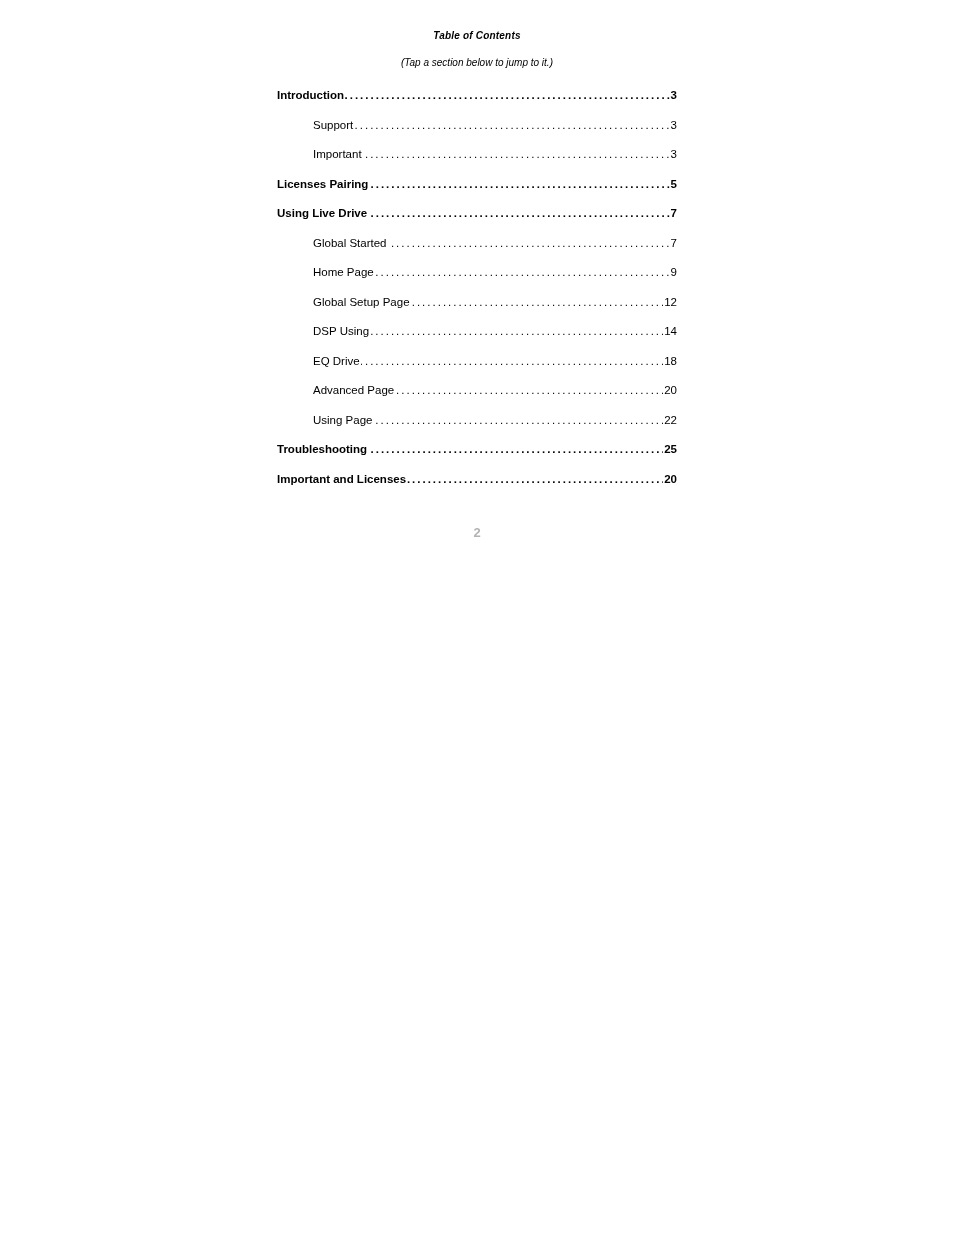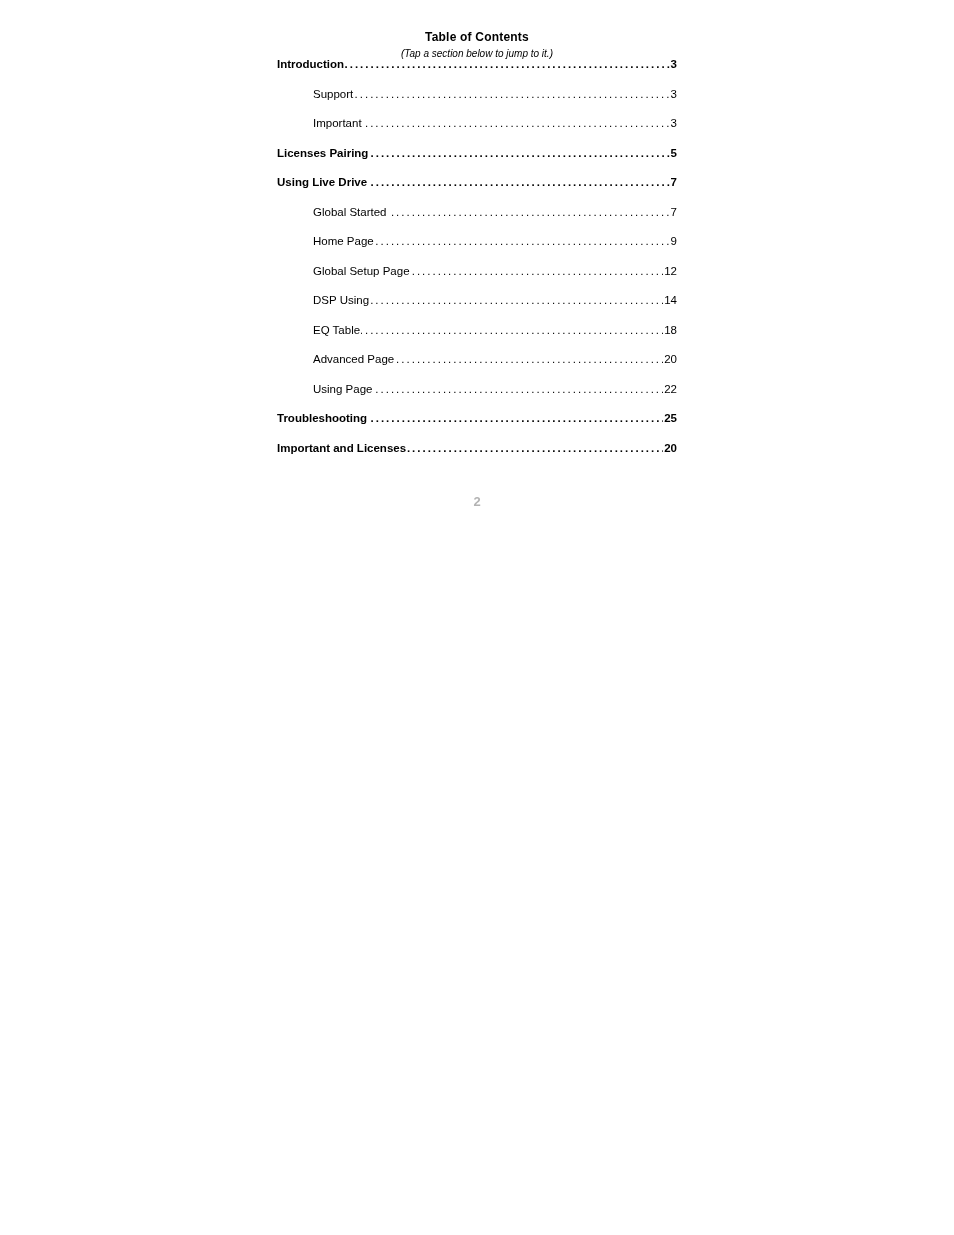--- a/index.html
+++ b/index.html
@@ -10,29 +10,31 @@
       min-height: 1235px;
       padding: 30px 0 0 0;
       color: #000;
     }
     .container {
       width: 400px;
       margin: 0 auto;
     }
     h1 {
       text-align: center;
-      font-size: 12px;
+      font-size: 10px;
       font-weight: 900;
-      margin-bottom: 4px;
+      margin-bottom: 16px;
       letter-spacing: 0.2px;
+      font-style: italic;
     }
     .subtitle {
       text-align: center;
       font-size: 10px;
       font-style: italic;
+      margin-bottom: 22px;
       color: #000;
     }
     .toc {
       list-style: none;
     }
     .toc li {
       position: relative;
       font-size: 11.5px;
       line-height: 1;
       margin-bottom: 18px;
@@ -86,20 +88,20 @@
   <ul class="toc">
       <li class="level-1"><span class="pagenum">3</span><span class="label">Introduction </span></li>
       <li class="level-2"><span class="pagenum">3</span><span class="label">Support </span></li>
       <li class="level-2"><span class="pagenum">3</span><span class="label">Important </span></li>
       <li class="level-1"><span class="pagenum">5</span><span class="label">Licenses Pairing </span></li>
       <li class="level-1"><span class="pagenum">7</span><span class="label">Using Live Drive </span></li>
       <li class="level-2"><span class="pagenum">7</span><span class="label">Global Started </span></li>
       <li class="level-2"><span class="pagenum">9</span><span class="label">Home Page </span></li>
       <li class="level-2"><span class="pagenum">12</span><span class="label">Global Setup Page </span></li>
       <li class="level-2"><span class="pagenum">14</span><span class="label">DSP Using </span></li>
-      <li class="level-2"><span class="pagenum">18</span><span class="label">EQ Table </span></li>
+      <li class="level-2"><span class="pagenum">18</span><span class="label">EQ Drive </span></li>
       <li class="level-2"><span class="pagenum">20</span><span class="label">Advanced Page </span></li>
       <li class="level-2"><span class="pagenum">22</span><span class="label">Using Page </span></li>
       <li class="level-1"><span class="pagenum">25</span><span class="label">Troubleshooting </span></li>
       <li class="level-1"><span class="pagenum">20</span><span class="label">Important and Licenses </span></li>
     </ul>
 </div>
 <div class="page-indicator">2</div>
 
 </body></html>

